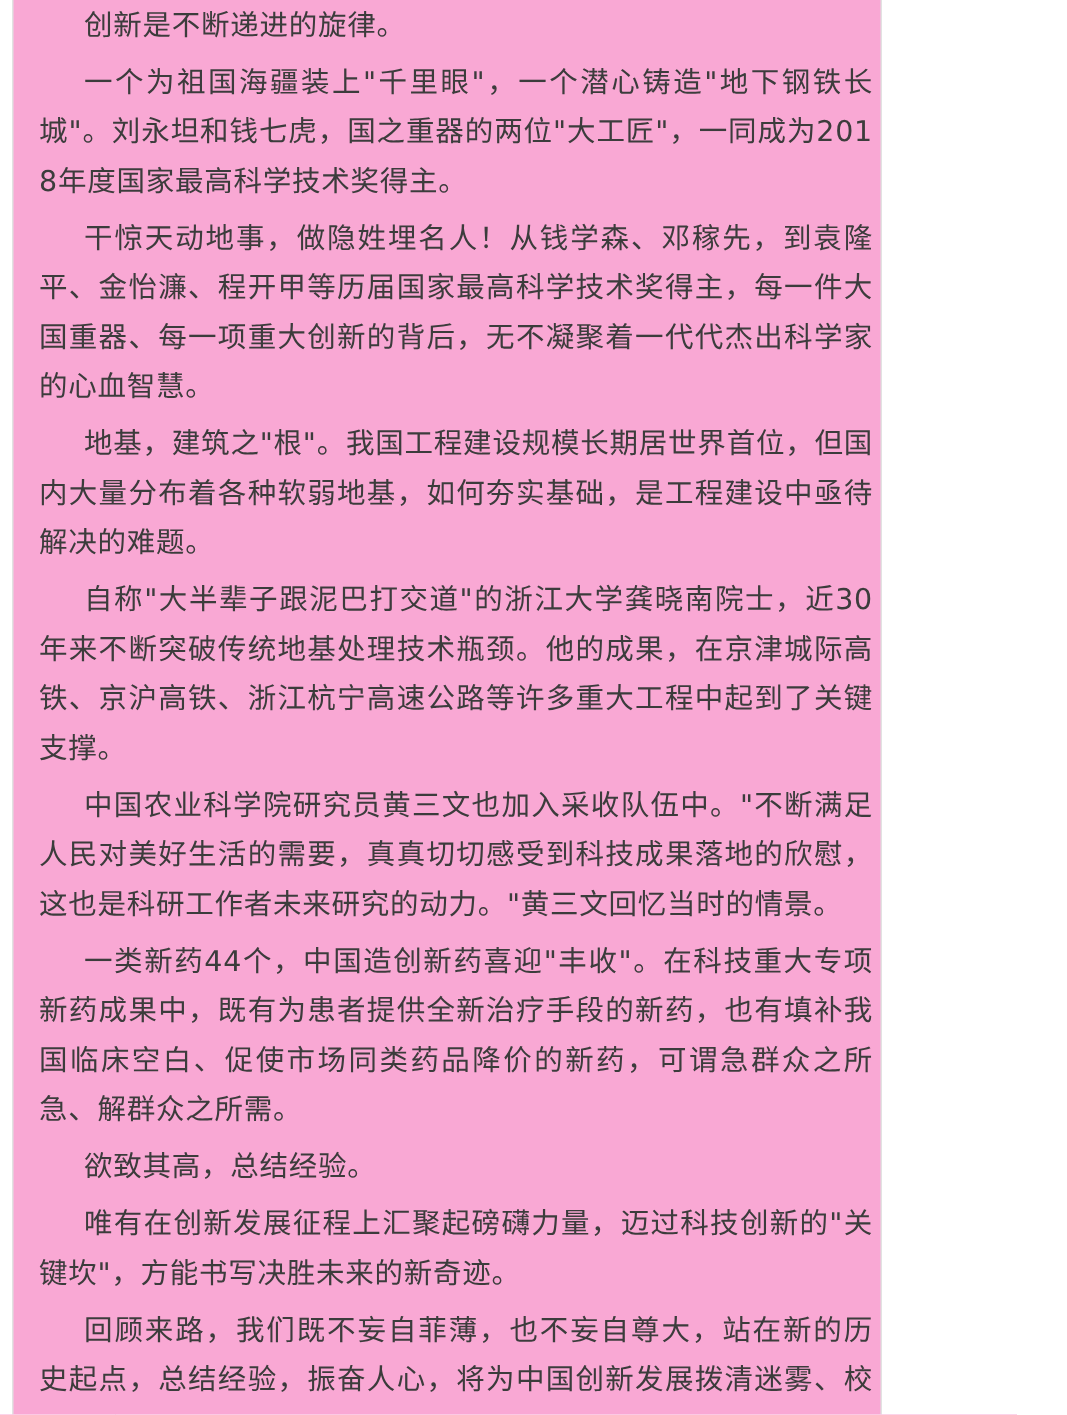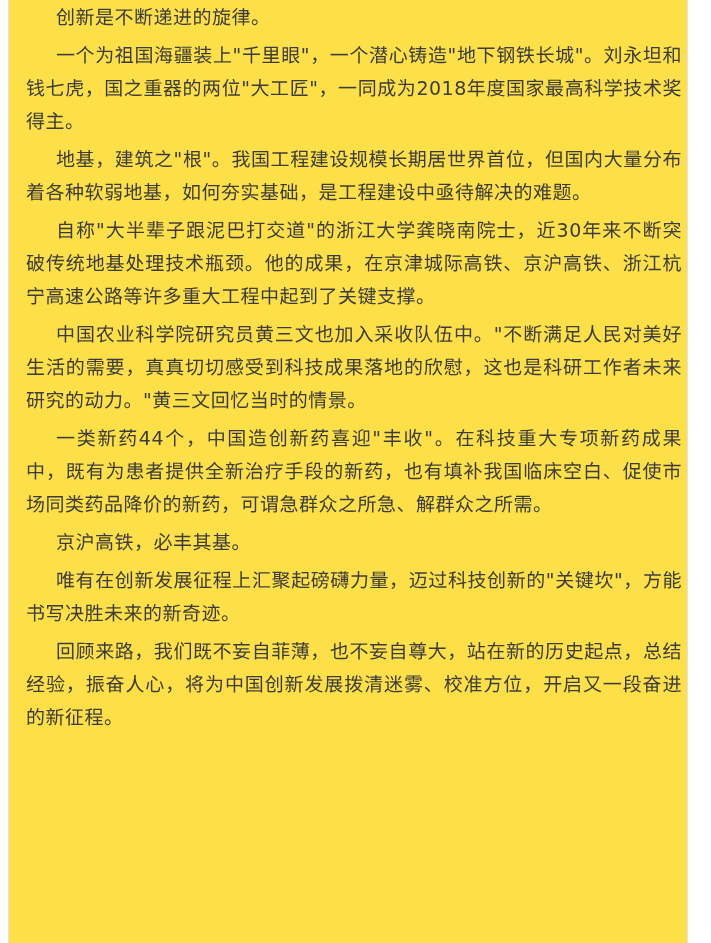--- a/index.html
+++ b/index.html
@@ -11,24 +11,24 @@
     width: 711px;
     height: 943px;
     background: #ffffff;
     overflow: hidden;
     font-family: "DejaVu Sans", sans-serif;
   }
   .reader-pane {
     position: absolute;
     left: 8px;
     top: 0;
-    width: 680px;
+    width: 580px;
     height: 943px;
     box-sizing: border-box;
-    background: #fde047;
+    background: #f9a8d4;
     border-left: 1px solid #e2e2e2;
     border-right: 1px solid #e2e2e2;
     padding: 1px 5px 0 17px;
     overflow: hidden;
   }
   .reader-pane p.para {
     margin: 0 0 5px 0;
     font-size: 19px;
     line-height: 33px;
     color: #3c3c3c;
@@ -37,20 +37,21 @@
     text-indent: 30px;
     word-break: break-all;
   }
 </style>
 </head>
 <body>
 
 <div class="reader-pane">
     <p class="para">创新是不断递进的旋律。</p>
     <p class="para">一个为祖国海疆装上"千里眼"，一个潜心铸造"地下钢铁长城"。刘永坦和钱七虎，国之重器的两位"大工匠"，一同成为2018年度国家最高科学技术奖得主。</p>
+    <p class="para">干惊天动地事，做隐姓埋名人！从钱学森、邓稼先，到袁隆平、金怡濂、程开甲等历届国家最高科学技术奖得主，每一件大国重器、每一项重大创新的背后，无不凝聚着一代代杰出科学家的心血智慧。</p>
     <p class="para">地基，建筑之"根"。我国工程建设规模长期居世界首位，但国内大量分布着各种软弱地基，如何夯实基础，是工程建设中亟待解决的难题。</p>
     <p class="para">自称"大半辈子跟泥巴打交道"的浙江大学龚晓南院士，近30年来不断突破传统地基处理技术瓶颈。他的成果，在京津城际高铁、京沪高铁、浙江杭宁高速公路等许多重大工程中起到了关键支撑。</p>
     <p class="para">中国农业科学院研究员黄三文也加入采收队伍中。"不断满足人民对美好生活的需要，真真切切感受到科技成果落地的欣慰，这也是科研工作者未来研究的动力。"黄三文回忆当时的情景。</p>
     <p class="para">一类新药44个，中国造创新药喜迎"丰收"。在科技重大专项新药成果中，既有为患者提供全新治疗手段的新药，也有填补我国临床空白、促使市场同类药品降价的新药，可谓急群众之所急、解群众之所需。</p>
-    <p class="para">京沪高铁，必丰其基。</p>
+    <p class="para">欲致其高，总结经验。</p>
     <p class="para">唯有在创新发展征程上汇聚起磅礴力量，迈过科技创新的"关键坎"，方能书写决胜未来的新奇迹。</p>
     <p class="para">回顾来路，我们既不妄自菲薄，也不妄自尊大，站在新的历史起点，总结经验，振奋人心，将为中国创新发展拨清迷雾、校准方位，开启又一段奋进的新征程。</p>
   </div>
 
 </body></html>

